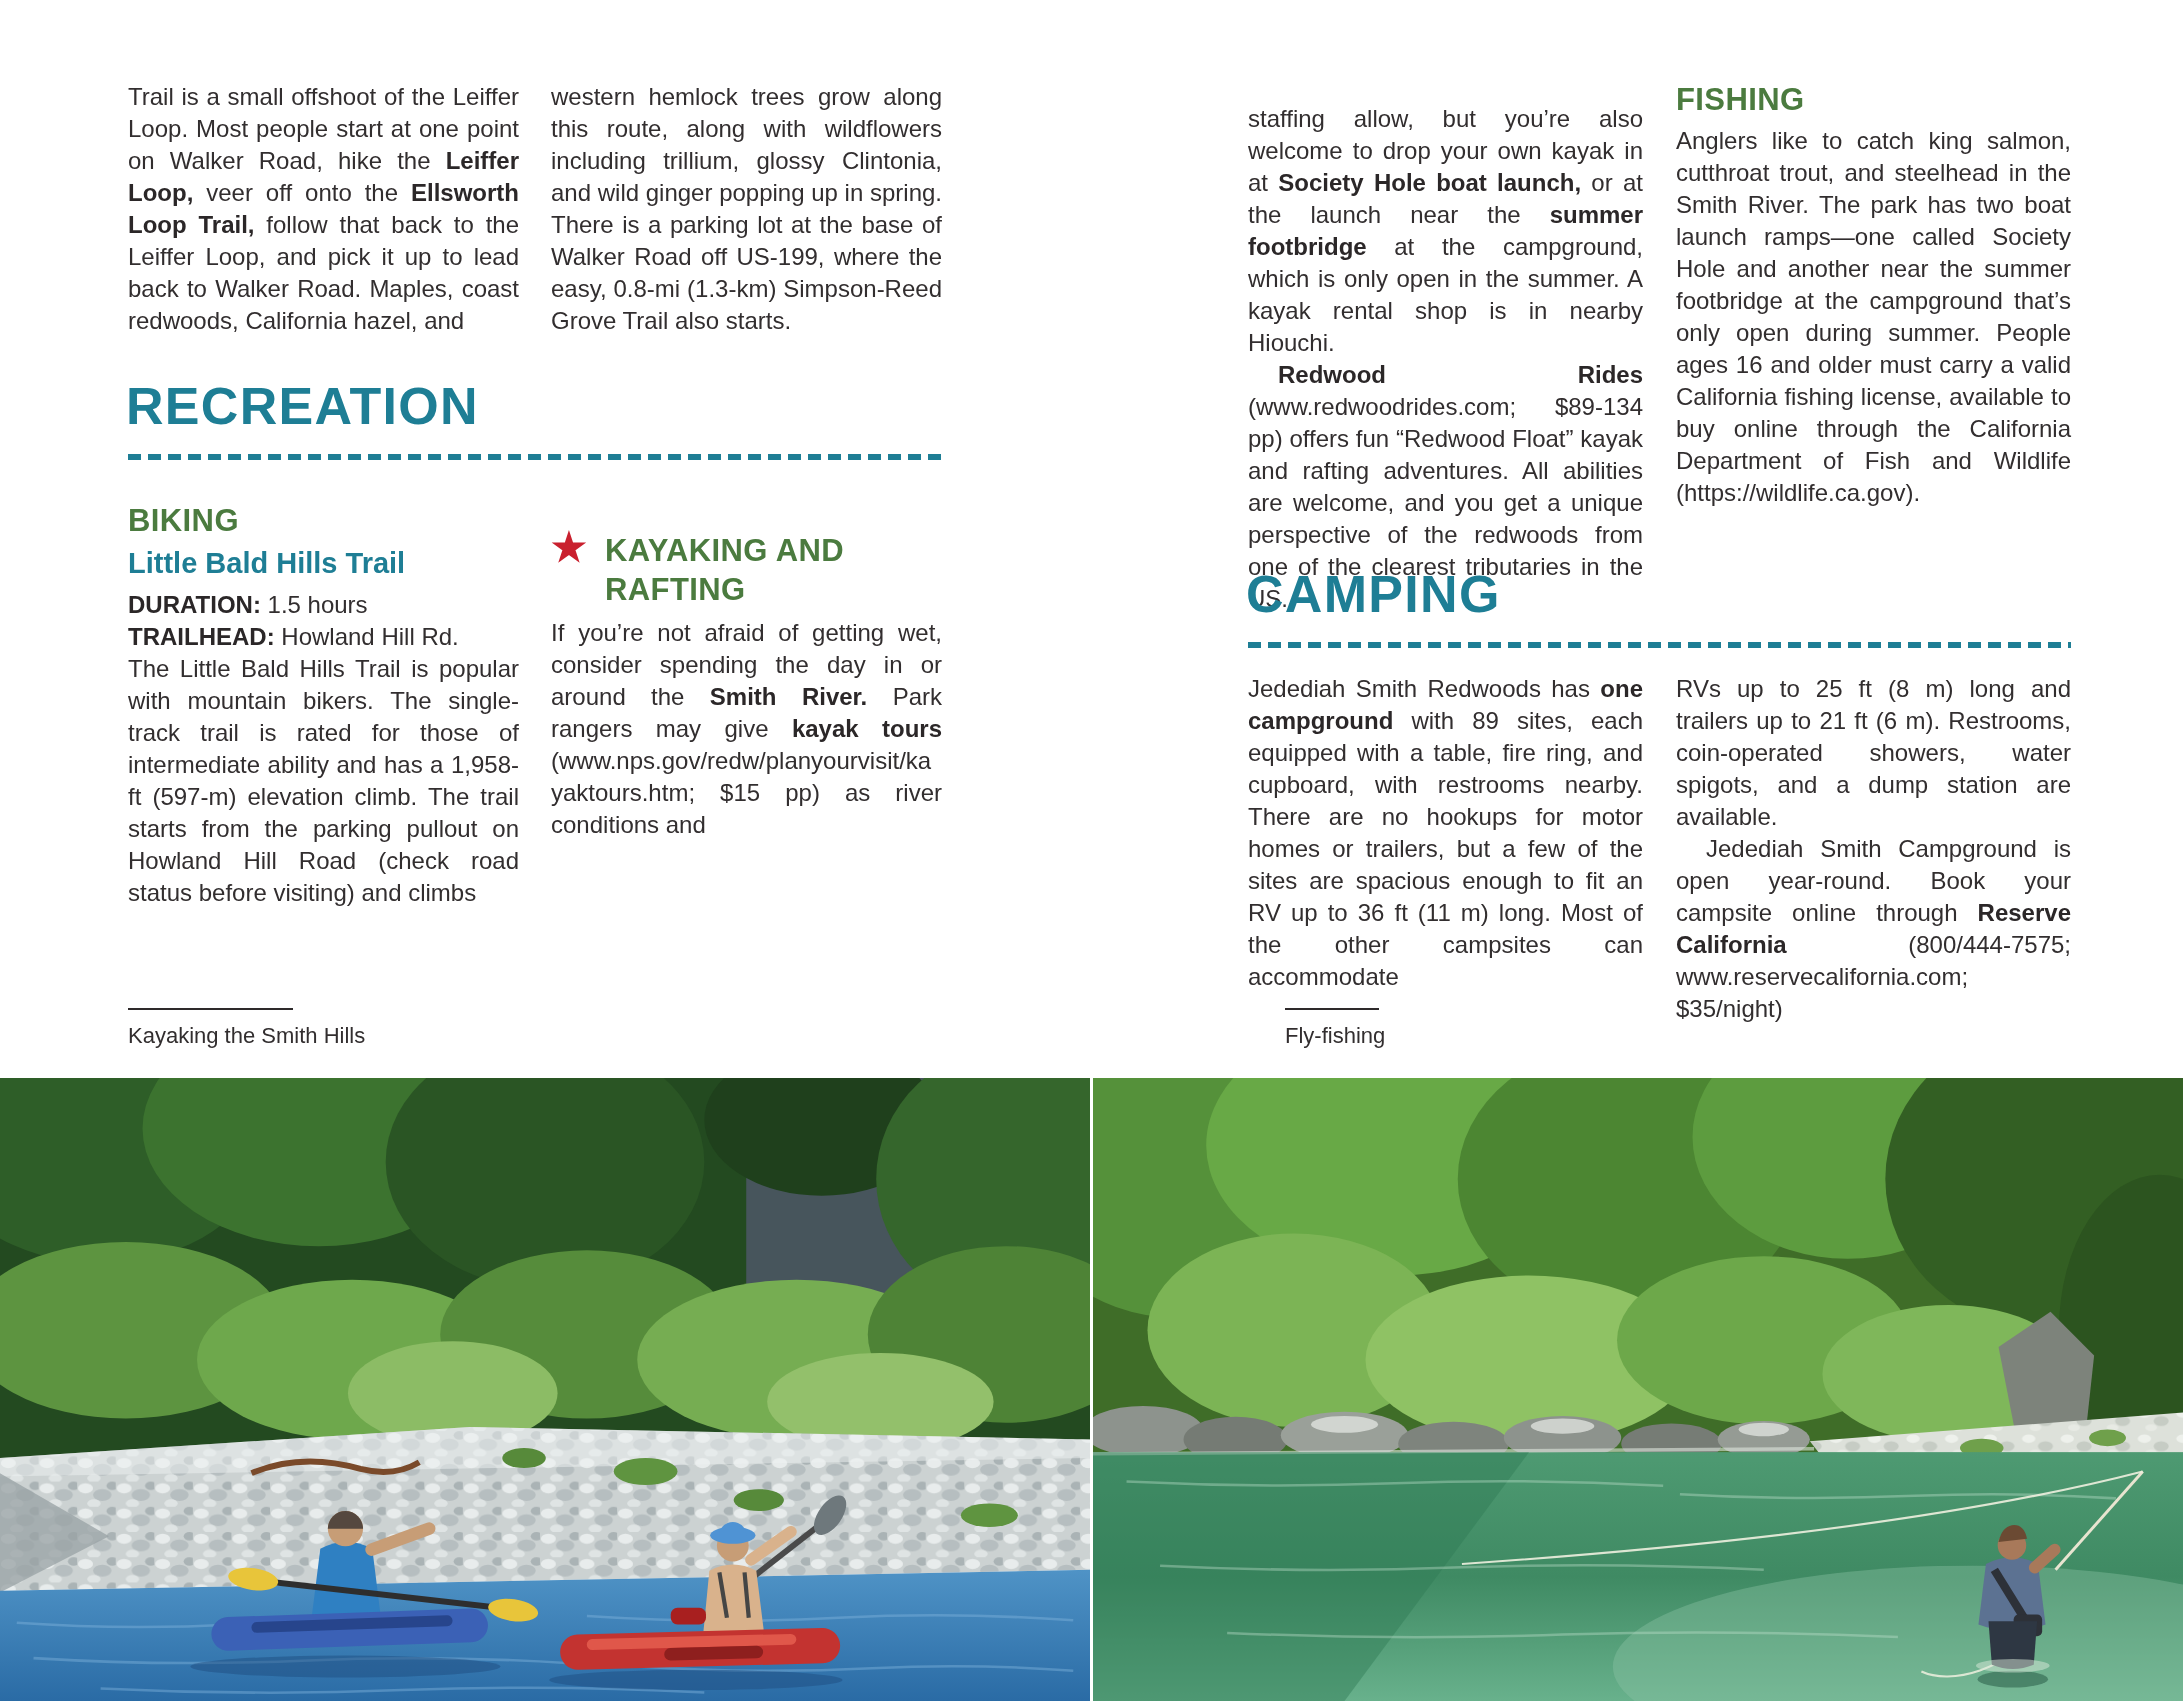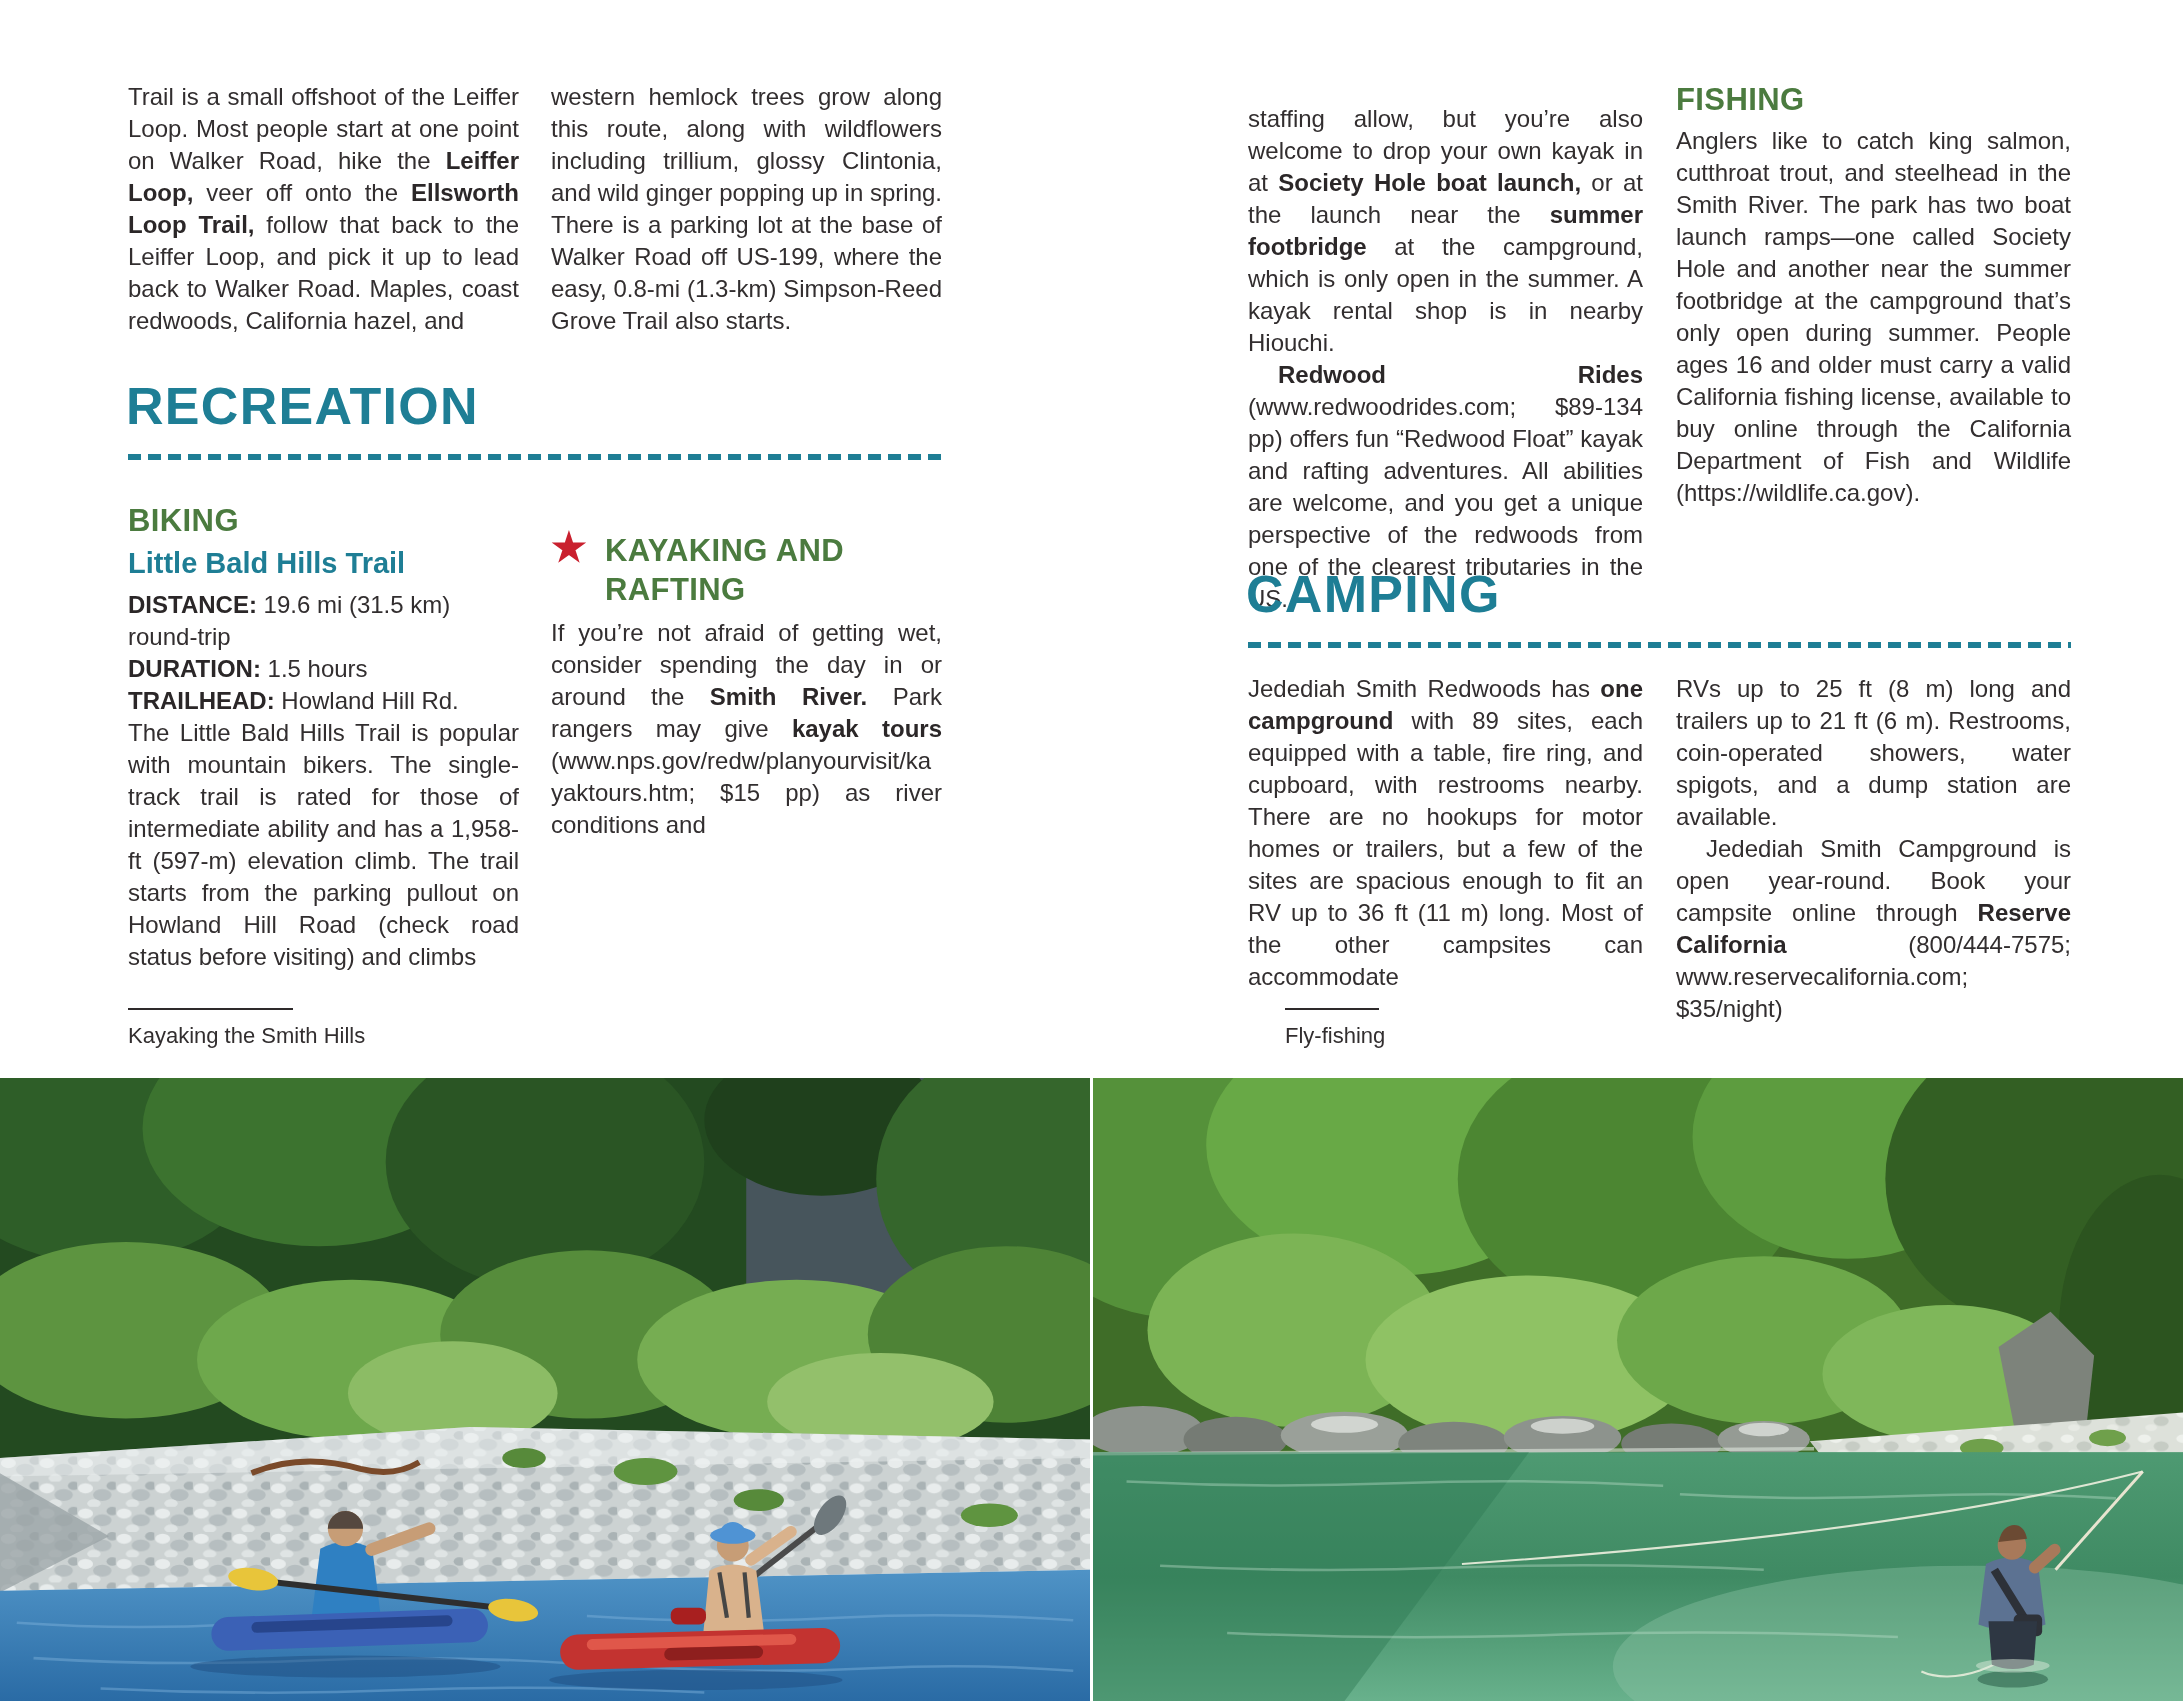--- a/index.html
+++ b/index.html
@@ -51,21 +51,20 @@
   <p class="abs" style="left:128px;top:81px;width:391px;"><span>Trail is a small offshoot of the Leiffer Loop. Most people start at one point on Walker Road, hike the </span><b>Leiffer Loop,</b><span> veer off onto the </span><b>Ellsworth Loop Trail,</b><span> follow that back to the Leiffer Loop, and pick it up to lead back to Walker Road. Maples, coast redwoods, California hazel, and</span></p>
 
   <p class="abs" style="left:551px;top:81px;width:391px;">western hemlock trees grow along this route, along with wildflowers including trillium, glossy Clintonia, and wild ginger popping up in spring. There is a parking lot at the base of Walker Road off US-199, where the easy, 0.8-mi (1.3-km) Simpson-Reed Grove Trail also starts.</p>
 
   <h1 class="big-head abs" style="left:126px;top:380px;text-align:center;">RECREATION</h1>
   <div class="dashed-rule abs" style="left:128px;top:454px;width:815px;"></div>
 
   <div class="abs" style="left:128px;top:502px;width:391px;">
     <h2 class="sub-head">BIKING</h2>
     <h3 class="trail-name">Little Bald Hills Trail</h3>
-    <p class="stat"><b>DISTANCE:</b><span> 19.6 mi (31.5 km) round-trip</span></p>
     <p class="stat"><b>DURATION:</b><span> 1.5 hours</span></p>
     <p class="stat"><b>TRAILHEAD:</b><span> Howland Hill Rd.</span></p>
     <p>The Little Bald Hills Trail is popular with mountain bikers. The single-track trail is rated for those of intermediate ability and has a 1,958-ft (597-m) elevation climb. The trail starts from the parking pullout on Howland Hill Road (check road status before visiting) and climbs</p>
   </div>
 
   <div class="abs" style="left:551px;top:502px;width:391px;">
     <h2 class="kayak-head">
       <i class="star">★</i><span>KAYAKING AND RAFTING</span>
     </h2>
     <p><span>If you’re not afraid of getting wet, consider spending the day in or around the </span><b>Smith River.</b><span> Park rangers may give </span><b>kayak tours</b><span> (www.nps.gov/redw/planyourvisit/kayaktours.htm; $15 pp) as river conditions and</span></p>

